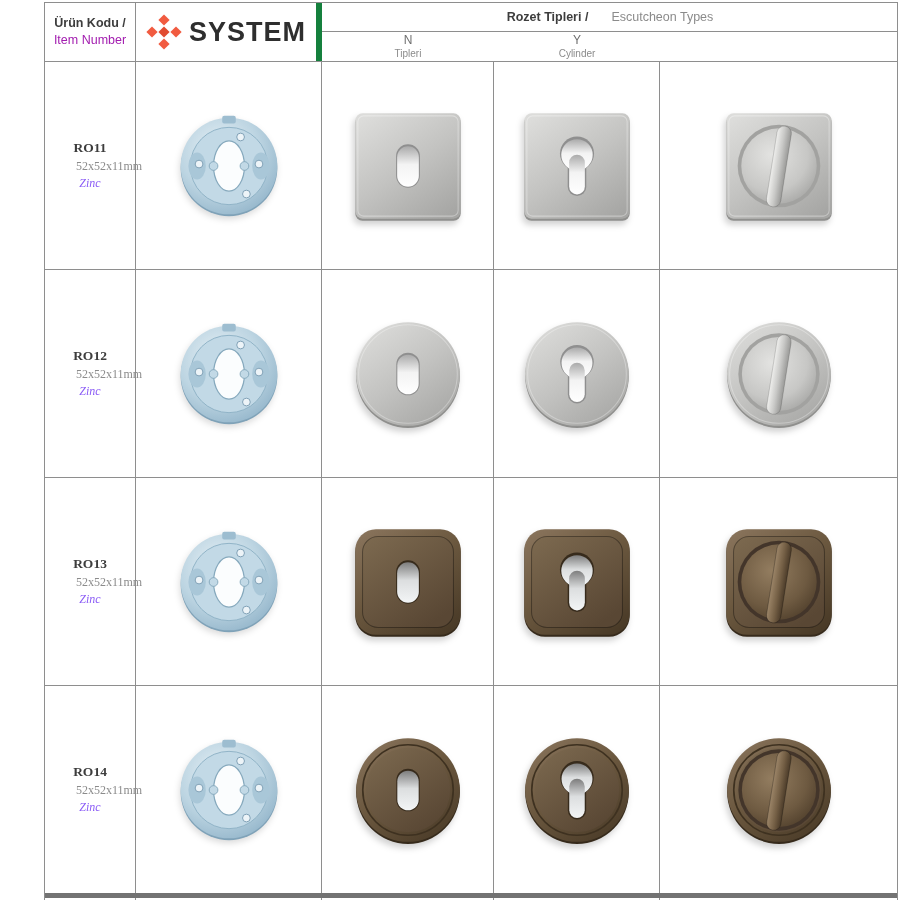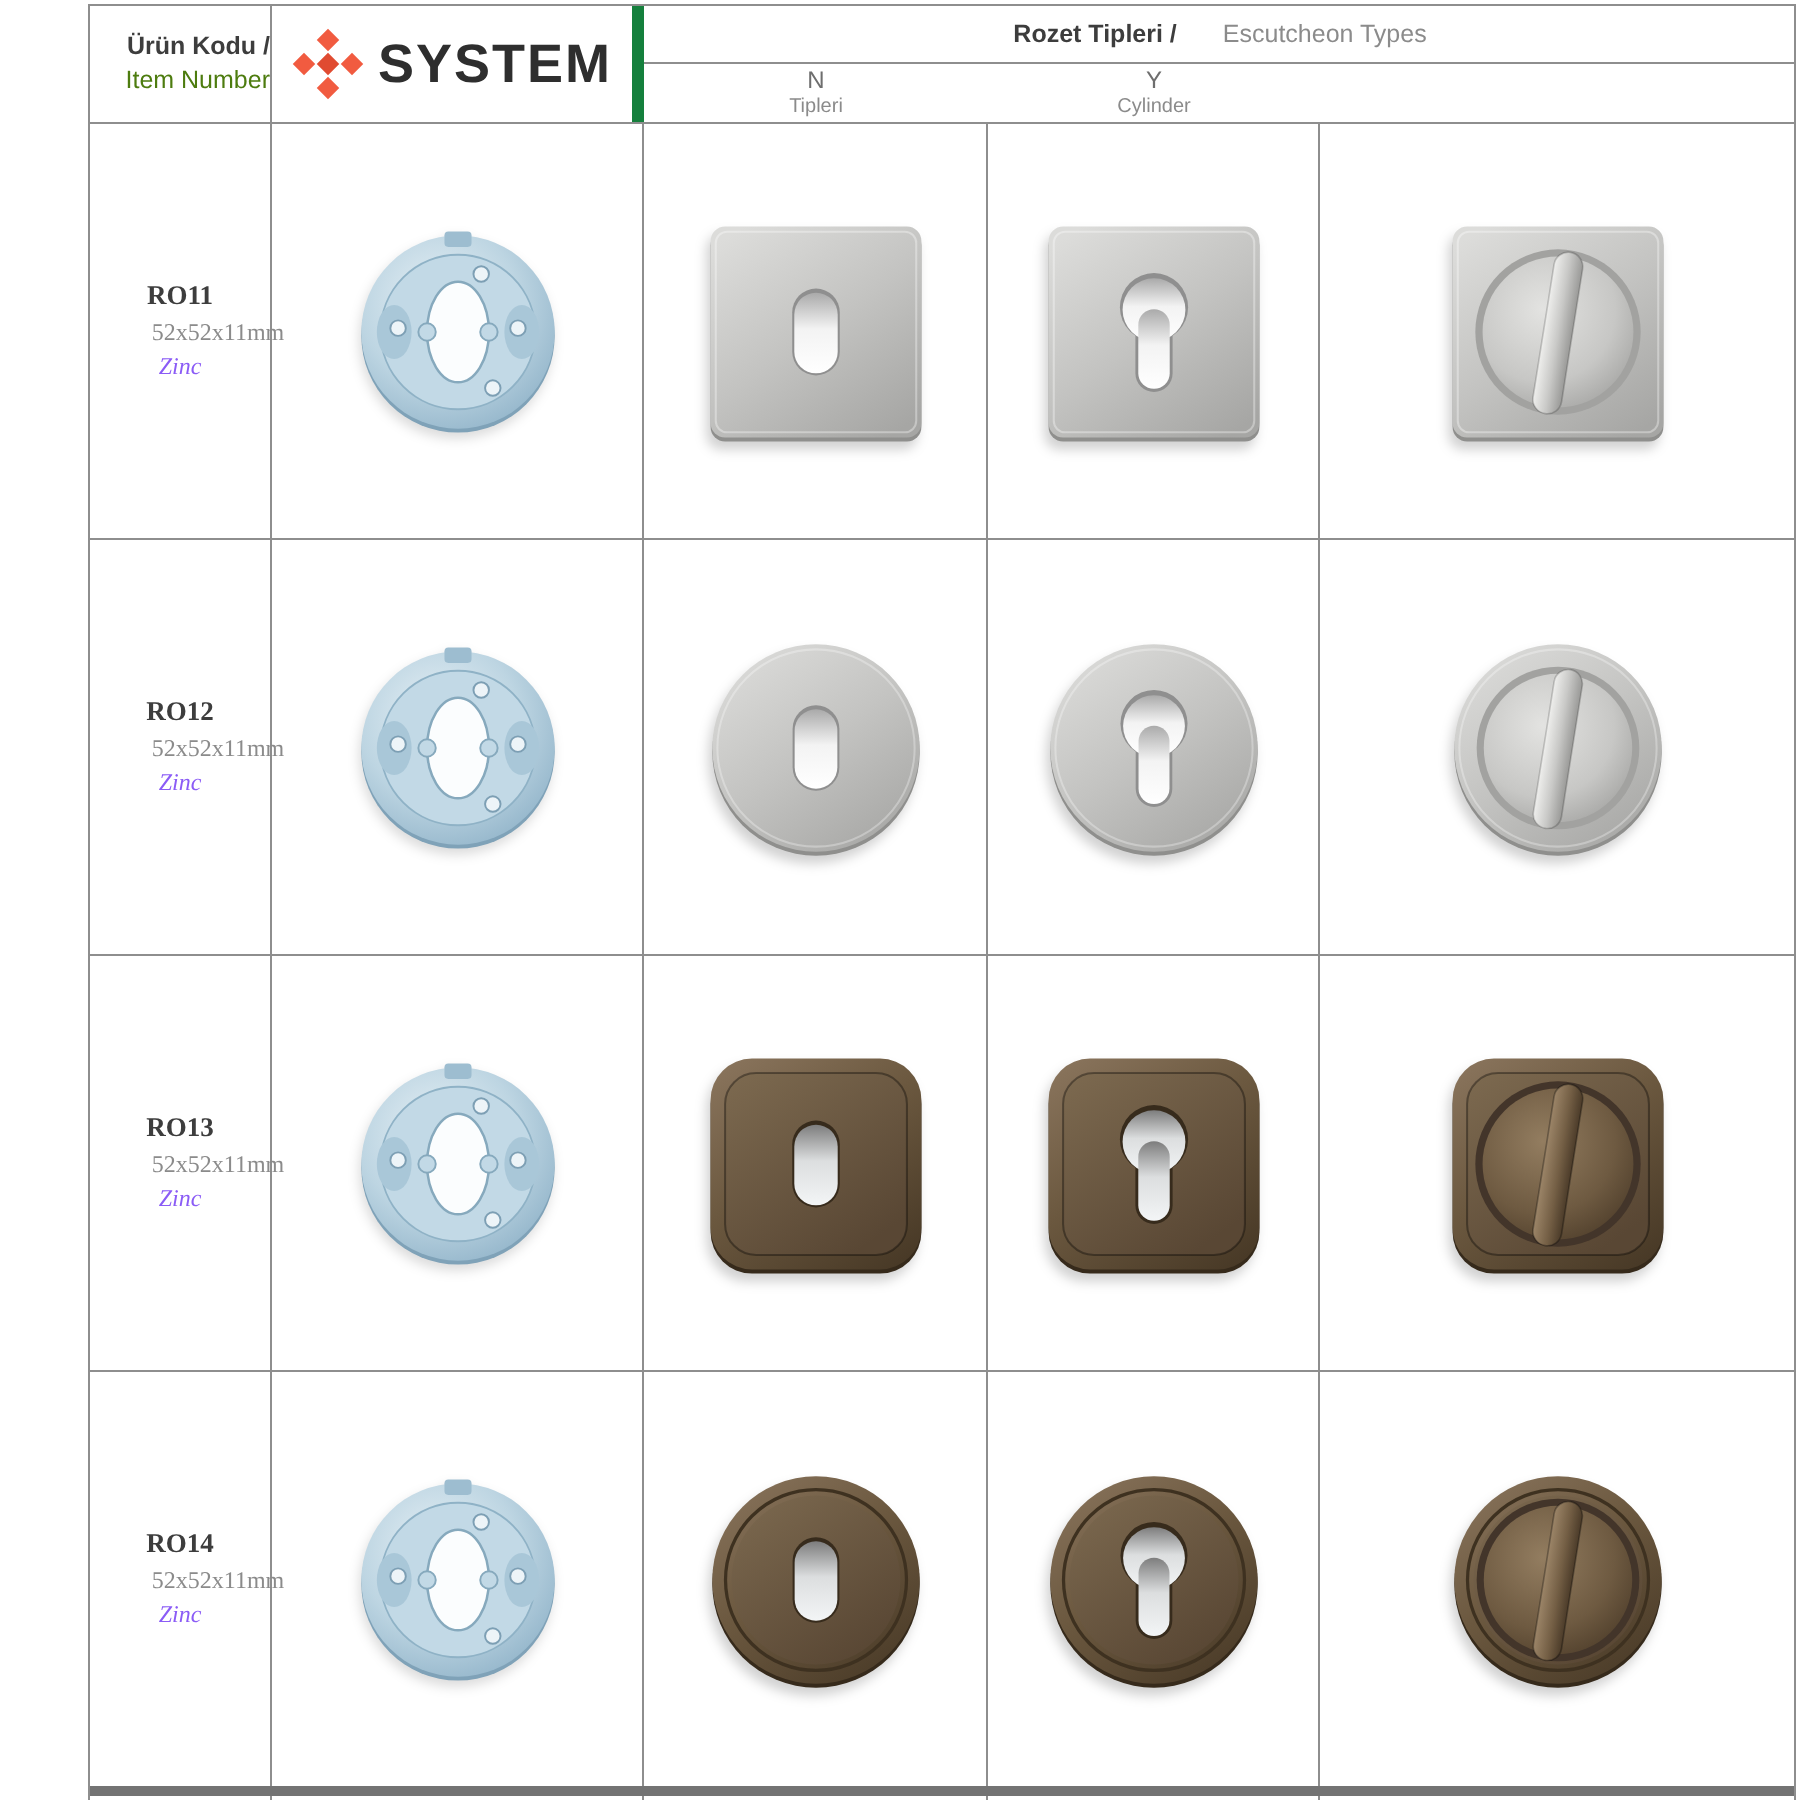--- a/index.html
+++ b/index.html
@@ -7,23 +7,23 @@
     width:900px;height:900px;overflow:hidden;background:#ffffff;
     font-family:"Liberation Sans","DejaVu Sans",sans-serif;
     -webkit-font-smoothing:antialiased;
   }
   .catalog{
     position:absolute;left:44px;top:2px;width:854px;
     border:1px solid #8e8e8e;box-sizing:border-box;background:#fff;
   }
   
   .thead{display:grid;grid-template-columns:91px 186px 576px;height:58px;border-bottom:1px solid #8e8e8e;}
-  .hc1{border-right:1px solid #8e8e8e;display:flex;flex-direction:column;align-items:flex-end;justify-content:center;line-height:1.35;}
+  .hc1{border-right:1px solid #8e8e8e;display:flex;flex-direction:column;align-items:center;justify-content:center;line-height:1.35;}
   .hc1 .t1{font-size:12.5px;font-weight:bold;color:#3d3d3d;}
-  .hc1 .t2{font-size:12.5px;color:#4d7c0f;}
+  .hc1 .t2{font-size:12.5px;color:#a21caf;}
   .hc2{border-right:6px solid #15803d;display:flex;align-items:center;justify-content:center;gap:7px;}
   .logo-text{font-size:27px;font-weight:600;color:#2e2e2e;letter-spacing:1px;}
   .hc3{display:flex;flex-direction:column;}
   .types-title{height:28px;border-bottom:1px solid #8e8e8e;display:flex;align-items:center;justify-content:center;gap:23px;font-size:12.5px;}
   .types-title .bd{font-weight:bold;color:#3d3d3d;}
   .types-title .lt{color:#8b8b8b;}
   .subcols{flex:1;display:grid;grid-template-columns:172px 166px 238px;}
   .sc{display:flex;flex-direction:column;align-items:center;justify-content:center;line-height:1.15;}
   .sc .code{font-size:12px;color:#6e6e6e;}
   .sc .lbl{font-size:10px;color:#8b8b8b;}

